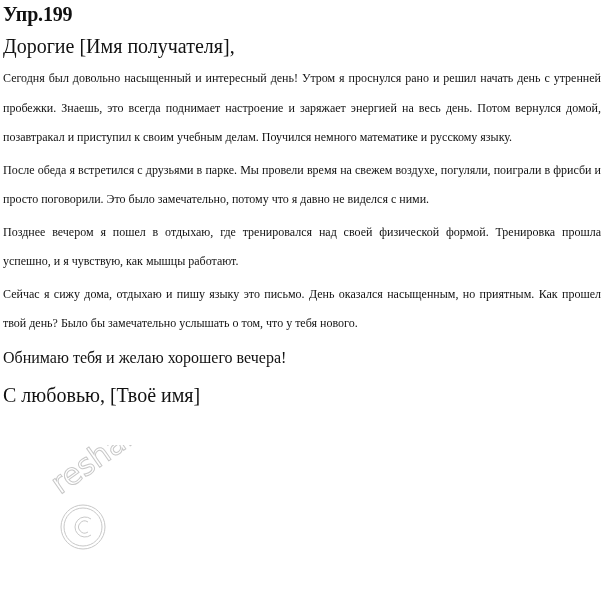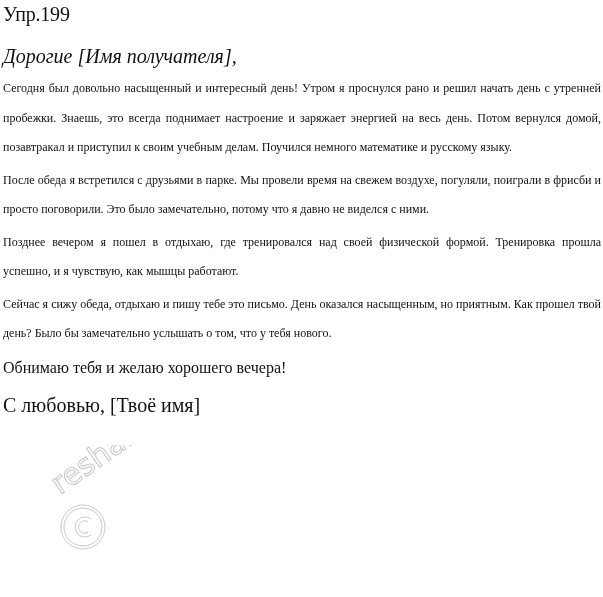--- a/index.html
+++ b/index.html
@@ -3,45 +3,45 @@
 <meta charset="utf-8">
 <style>
   html, body { margin: 0; padding: 0; background: #ffffff; }
   body {
     width: 603px; height: 597px; overflow: hidden; position: relative;
     font-family: "Liberation Serif", "DejaVu Serif", serif;
     color: #111111;
   }
   .doc { position: absolute; left: 3px; top: 0; width: 598px; }
   .title {
-    font-weight: normal; font-size: 20px; line-height: 24px;
+    font-weight: bold; font-size: 20px; line-height: 24px;
     margin: 2px 0 0 0; letter-spacing: -0.2px;
   }
-  .salutation { font-size: 20px; line-height: 29px; margin-top: 16px; font-style: italic; }
+  .salutation { font-size: 20px; line-height: 29px; margin-top: 6px; }
   .para {
     font-size: 12px; line-height: 29.5px; text-align: justify;
     margin-top: 3px;
   }
   .closing { font-size: 16px; line-height: 29px; margin-top: 4px; }
   .signature { font-size: 20px; line-height: 29px; margin-top: 9px; }
   .watermark {
     position: absolute; left: 38px; top: 445px; width: 130px; height: 120px;
     pointer-events: none; opacity: 0.55;
   }
 </style>
 </head>
 <body>
 
 <div class="doc">
   <div class="title">Упр.199</div>
   <div class="salutation">Дорогие [Имя получателя],</div>
   <div class="para">Сегодня был довольно насыщенный и интересный день! Утром я проснулся рано и решил начать день с утренней пробежки. Знаешь, это всегда поднимает настроение и заряжает энергией на весь день. Потом вернулся домой, позавтракал и приступил к своим учебным делам. Поучился немного математике и русскому языку.</div>
   <div class="para">После обеда я встретился с друзьями в парке. Мы провели время на свежем воздухе, погуляли, поиграли в фрисби и просто поговорили. Это было замечательно, потому что я давно не виделся с ними.</div>
   <div class="para">Позднее вечером я пошел в отдыхаю, где тренировался над своей физической формой. Тренировка прошла успешно, и я чувствую, как мышцы работают.</div>
-  <div class="para">Сейчас я сижу обеда, отдыхаю и пишу тебе это письмо. День оказался насыщенным, но приятным. Как прошел твой день? Было бы замечательно услышать о том, что у тебя нового.</div>
+  <div class="para">Сейчас я сижу дома, отдыхаю и пишу языку это письмо. День оказался насыщенным, но приятным. Как прошел твой день? Было бы замечательно услышать о том, что у тебя нового.</div>
   <div class="closing">Обнимаю тебя и желаю хорошего вечера!</div>
   <div class="signature">С любовью, [Твоё имя]</div>
 </div>
 
 <svg class="watermark" viewBox="0 0 130 120" xmlns="http://www.w3.org/2000/svg">
   <g fill="none" stroke="#9a9a9a" stroke-width="1">
     <circle cx="45" cy="82" r="22"></circle>
     <circle cx="45" cy="82" r="19"></circle>
     <path d="M53 74 A10 10 0 1 0 53 90"></path>
     <path d="M50 77 A6 6 0 1 0 50 87"></path>

